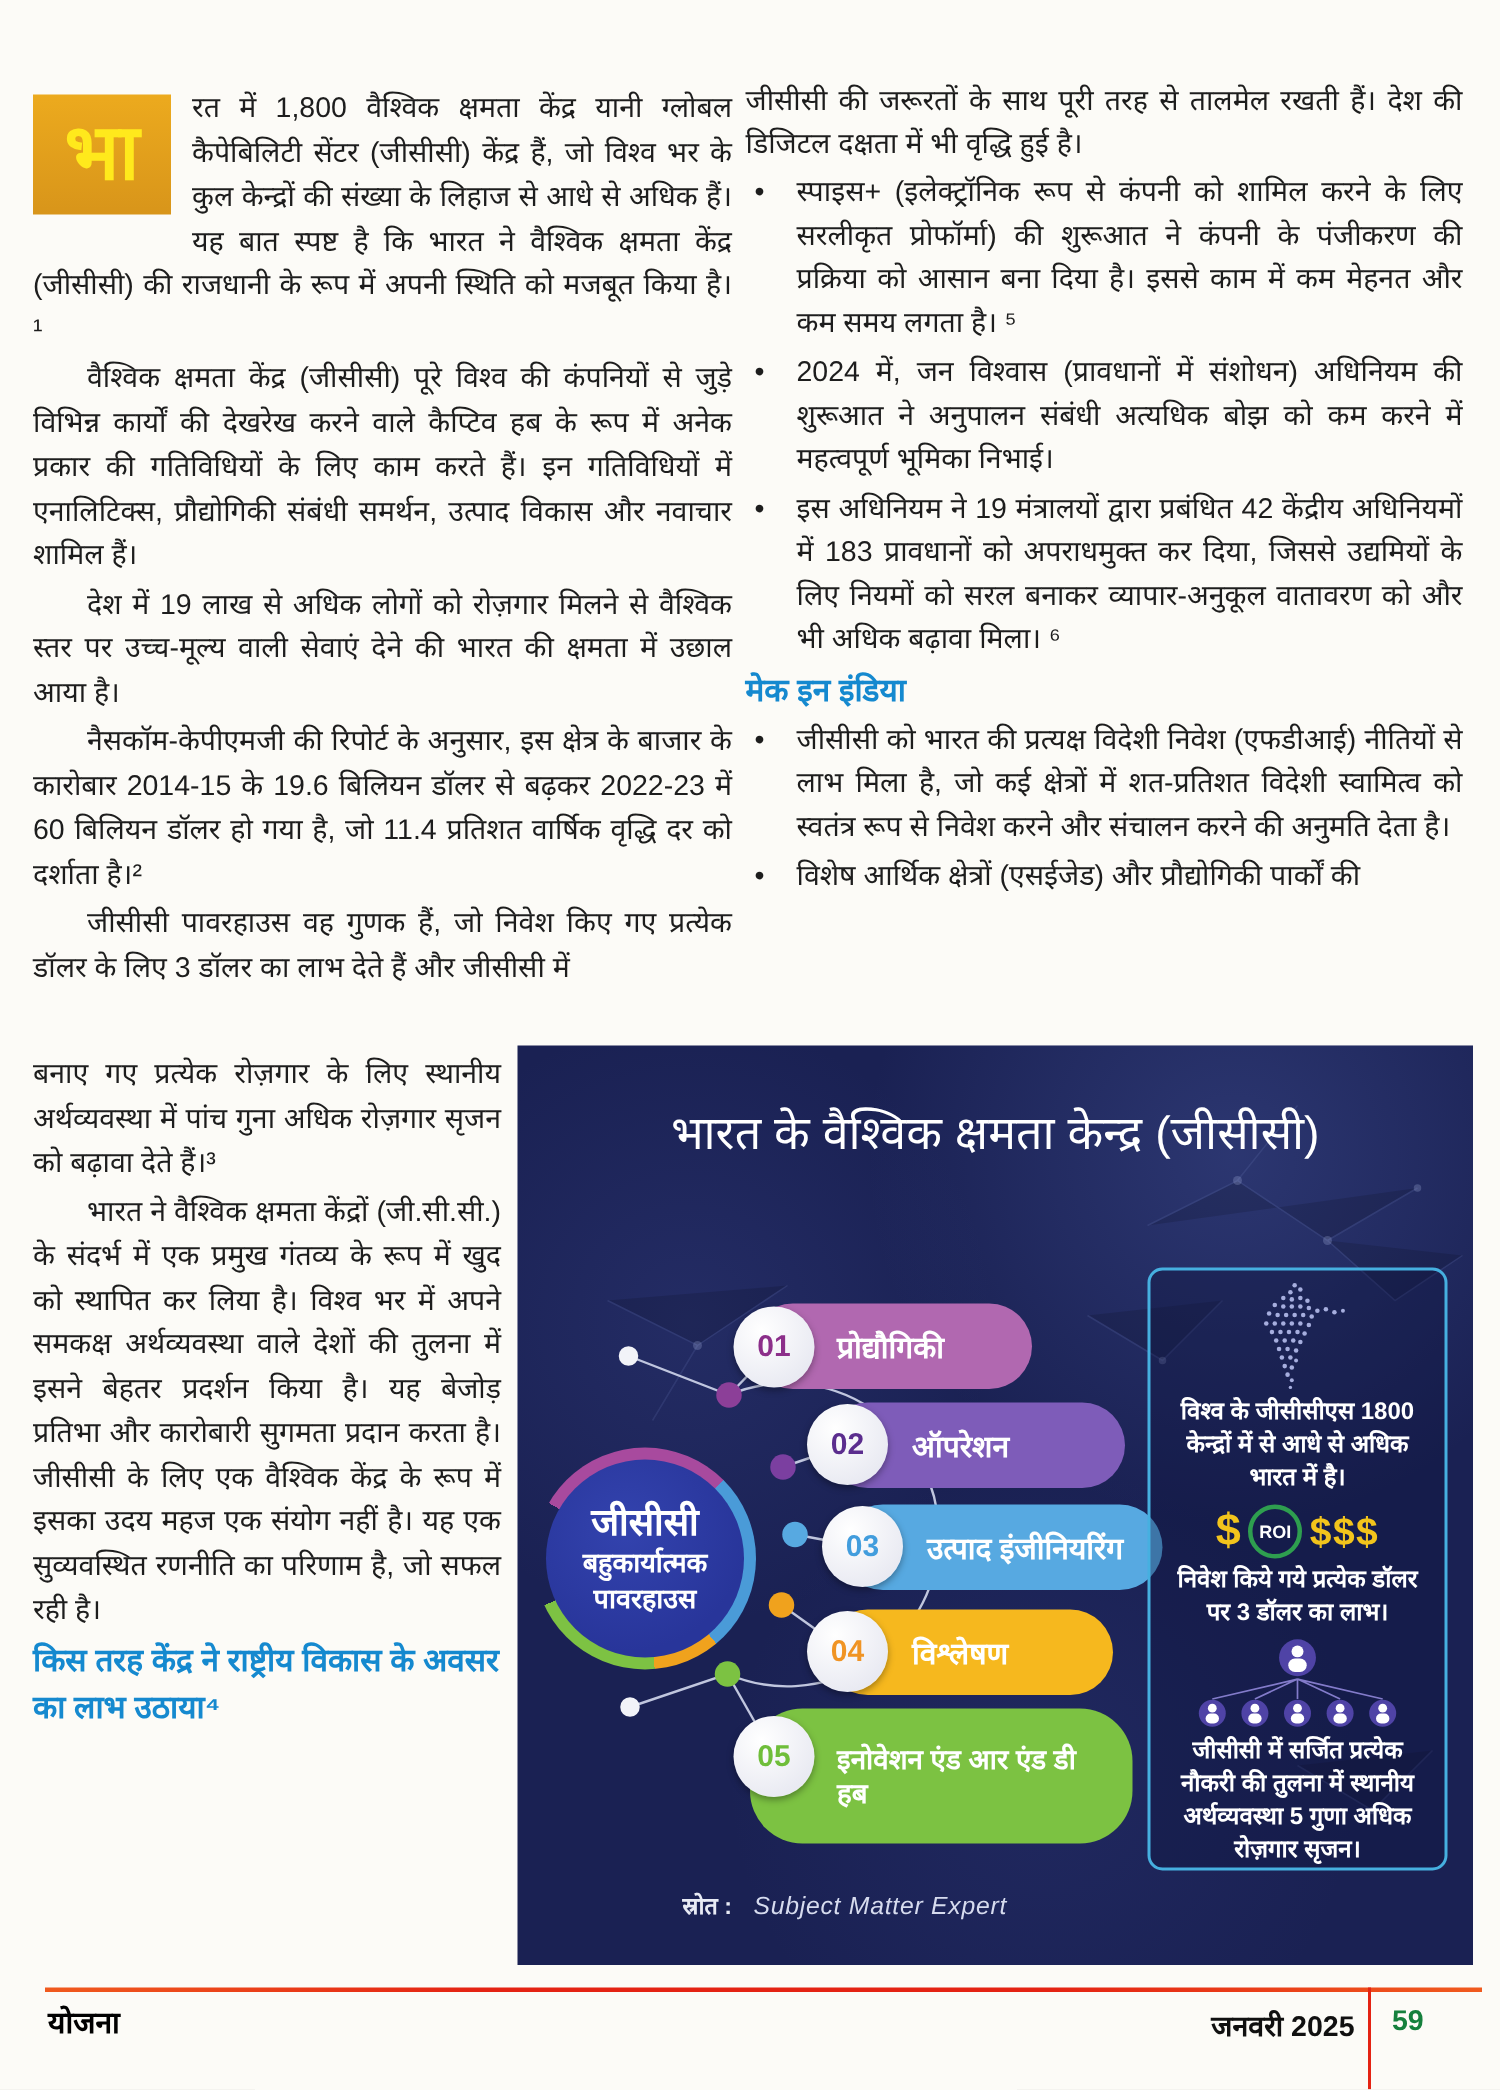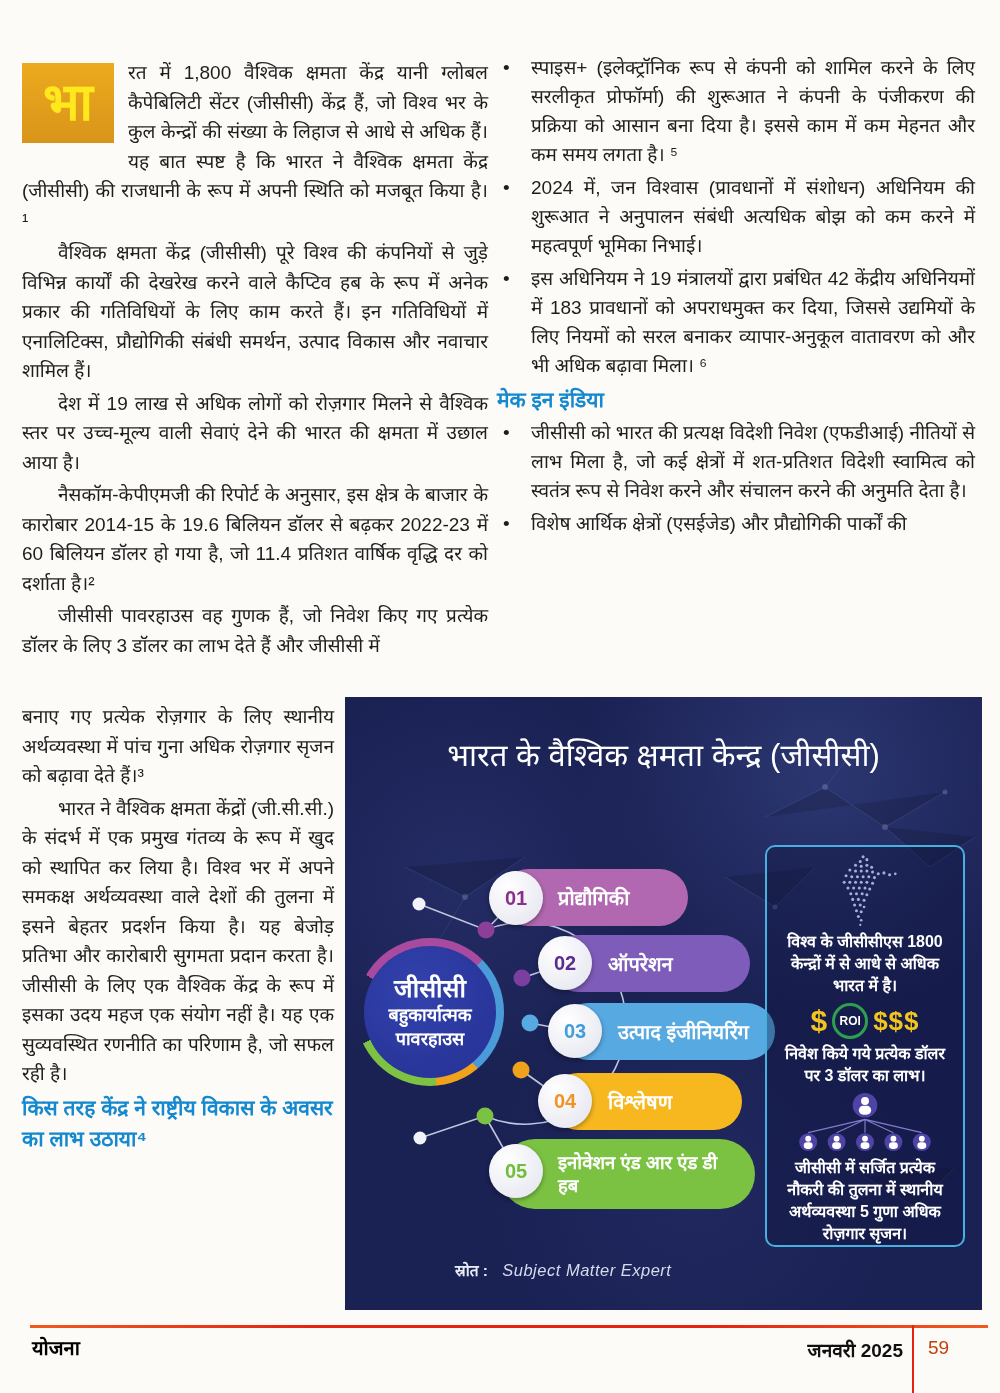--- a/index.html
+++ b/index.html
@@ -41,39 +41,39 @@
       #1a2153;
     overflow:hidden;
   }
   .ig-title{
     position:absolute;left:0;top:36px;width:100%;
     text-align:center;color:#ffffff;font-size:31px;font-weight:normal;
   }
   .ig-texture{position:absolute;inset:0;pointer-events:none;}
   
   .hub-ring{
-    position:absolute;left:11px;top:241px;width:148px;height:148px;border-radius:50%;
+    position:absolute;left:11px;top:268px;width:148px;height:148px;border-radius:50%;
     background:conic-gradient(#a84a9e 0 45deg,#4a9bd8 45deg 140deg,#f0a21d 140deg 175deg,#7dc243 175deg 245deg,transparent 245deg 300deg,#a84a9e 300deg 360deg);
   }
   .hub-inner{
     position:absolute;left:8px;top:8px;width:132px;height:132px;border-radius:50%;
     background:radial-gradient(circle at 40% 35%, #3343ae, #28359a 70%);
     display:flex;flex-direction:column;align-items:center;justify-content:center;
     color:#fff;text-align:center;
   }
   .hub-l1{font-size:25px;font-weight:bold;line-height:30px;}
   .hub-l2,.hub-l3{font-size:18px;font-weight:bold;line-height:24px;}
   
   .ig-pill{
     position:absolute;height:57px;border-radius:29px;
     display:inline-flex;align-items:center;
     padding:0 18px 0 58px;box-sizing:border-box;
     color:#fff;font-size:20px;font-weight:bold;white-space:nowrap;
   }
-  .ig-pill.wrap{white-space:normal;line-height:23px;font-size:18.5px;height:70px;border-radius:35px;}
+  .ig-pill.wrap{white-space:normal;line-height:23px;font-size:18.5px;height:90px;border-radius:35px;}
   .ig-num{
     position:absolute;width:54px;height:54px;border-radius:50%;
     background:radial-gradient(circle at 35% 30%, #ffffff, #e9eaf2 75%);
     box-shadow:0 2px 5px rgba(0,0,0,.35);
     display:flex;align-items:center;justify-content:center;
     font-size:20px;font-weight:bold;
   }
   
   .side-panel{
     position:absolute;left:420px;top:148px;width:200px;height:402px;
@@ -104,21 +104,21 @@
     position:absolute;left:110px;top:562px;color:#e8ebf5;font-size:15.5px;
   }
   .ig-source .src-label{font-weight:bold;font-style:normal;margin-right:10px;}
   .ig-source .src-value{font-style:italic;color:#d6dbee;font-size:16.5px;letter-spacing:.5px;}
   
   .footer-rule{position:absolute;left:30px;top:1325px;width:958px;height:3px;
     background:linear-gradient(90deg,#f05a1e,#e42313 30%,#e42313 70%,#f05a1e);}
   .footer-mag{position:absolute;left:32px;top:1334px;font-size:20px;font-weight:bold;color:#000000;}
   .footer-issue{position:absolute;right:97px;top:1337px;font-size:19px;font-weight:bold;color:#101010;}
   .footer-vline{position:absolute;left:912px;top:1325px;width:2px;height:68px;background:#e42313;}
-  .footer-page{position:absolute;left:928px;top:1337px;font-size:19px;font-weight:normal;color:#c2410c;}
+  .footer-page{position:absolute;left:928px;top:1337px;font-size:19px;font-weight:bold;color:#15803d;}
 </style>
 </head>
 <body>
 
 <div class="page">
 
   <div class="col" style="left:22px;top:58px;width:466px;">
     <p>
       <span class="dropcap">भा</span><span>रत में 1,800 वैश्विक क्षमता केंद्र यानी ग्लोबल कैपेबिलिटी सेंटर (जीसीसी) केंद्र हैं, जो विश्व भर के कुल केन्द्रों की संख्या के लिहाज से आधे से अधिक हैं। यह बात स्पष्ट है कि भारत ने वैश्विक क्षमता केंद्र (जीसीसी) की राजधानी के रूप में अपनी स्थिति को मजबूत किया है। ¹</span>
     </p>
@@ -128,20 +128,21 @@
     <p class="indent">जीसीसी पावरहाउस वह गुणक हैं, जो निवेश किए गए प्रत्येक डॉलर के लिए 3 डॉलर का लाभ देते हैं और जीसीसी में</p>
   </div>
 
   <div class="col" style="left:22px;top:702px;width:312px;">
     <p>बनाए गए प्रत्येक रोज़गार के लिए स्थानीय अर्थव्यवस्था में पांच गुना अधिक रोज़गार सृजन को बढ़ावा देते हैं।³</p>
     <p class="indent">भारत ने वैश्विक क्षमता केंद्रों (जी.सी.सी.) के संदर्भ में एक प्रमुख गंतव्य के रूप में खुद को स्थापित कर लिया है। विश्व भर में अपने समकक्ष अर्थव्यवस्था वाले देशों की तुलना में इसने बेहतर प्रदर्शन किया है। यह बेजोड़ प्रतिभा और कारोबारी सुगमता प्रदान करता है। जीसीसी के लिए एक वैश्विक केंद्र के रूप में इसका उदय महज एक संयोग नहीं है। यह एक सुव्यवस्थित रणनीति का परिणाम है, जो सफल रही है।</p>
     <p class="blue-heading">किस तरह केंद्र ने राष्ट्रीय विकास के अवसर का लाभ उठाया⁴</p>
   </div>
 
   <div class="col" style="left:497px;top:53px;width:478px;line-height:29px;">
+    <p>जीसीसी की जरूरतों के साथ पूरी तरह से तालमेल रखती हैं। देश की डिजिटल दक्षता में भी वृद्धि हुई है।</p>
 
     <div class="bullet">
       <span class="dot">•</span>
       <span class="btext">स्पाइस+ (इलेक्ट्रॉनिक रूप से कंपनी को शामिल करने के लिए सरलीकृत प्रोफॉर्मा) की शुरूआत ने कंपनी के पंजीकरण की प्रक्रिया को आसान बना दिया है। इससे काम में कम मेहनत और कम समय लगता है। ⁵</span>
     </div>
     <div class="bullet">
       <span class="dot">•</span>
       <span class="btext">2024 में, जन विश्वास (प्रावधानों में संशोधन) अधिनियम की शुरूआत ने अनुपालन संबंधी अत्यधिक बोझ को कम करने में महत्वपूर्ण भूमिका निभाई।</span>
     </div>
     <div class="bullet">

